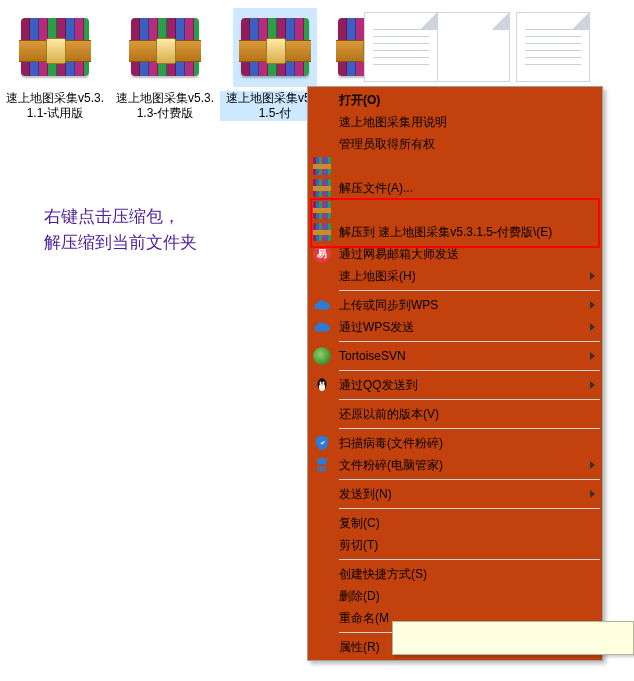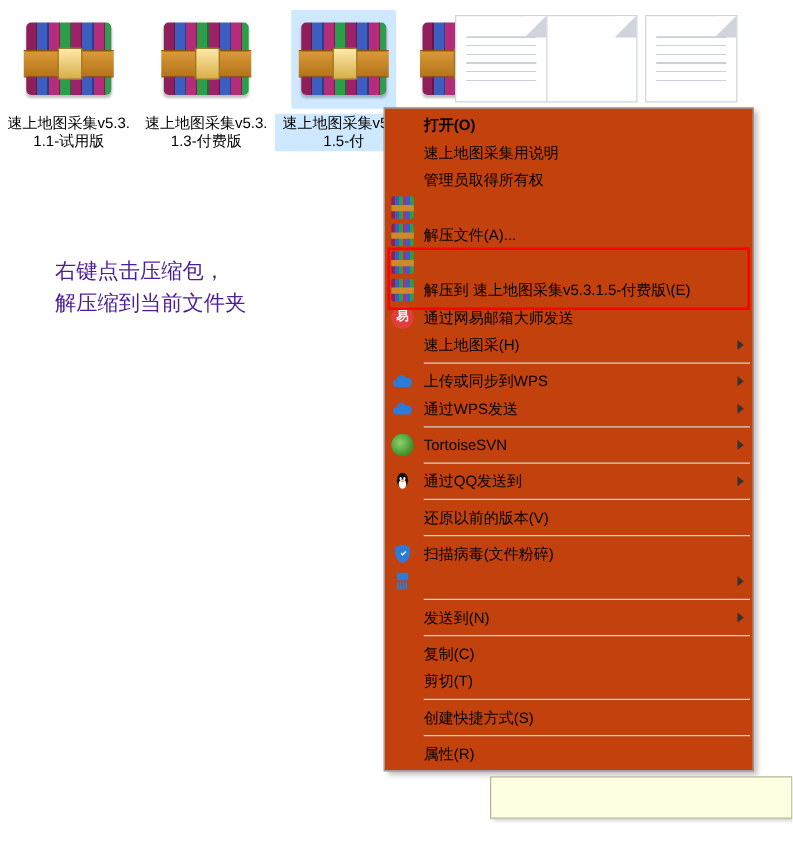--- a/index.html
+++ b/index.html
@@ -173,37 +173,44 @@
           <svg viewBox="0 0 24 24">
             <rect x="6" y="3" width="12" height="8" fill="#2d7bd8"></rect>
             <g stroke="#2d7bd8" stroke-width="2">
               <line x1="7" y1="13" x2="7" y2="21"></line>
               <line x1="10" y1="13" x2="10" y2="21"></line>
               <line x1="13" y1="13" x2="13" y2="21"></line>
               <line x1="16" y1="13" x2="16" y2="21"></line>
             </g>
           </svg>
         </span>
+        <span class="txt">文件粉碎(电脑管家)</span>
         <span class="arrow"></span>
       </div>
       <div class="sep"></div>
       <div class="mi">
         <span class="txt">发送到(N)</span>
         <span class="arrow"></span>
       </div>
       <div class="sep"></div>
       <div class="mi">
         <span class="txt">复制(C)</span>
       </div>
       <div class="mi">
         <span class="txt">剪切(T)</span>
       </div>
       <div class="sep"></div>
       <div class="mi">
         <span class="txt">创建快捷方式(S)</span>
+      </div>
+      <div class="mi">
+        <span class="txt">删除(D)</span>
+      </div>
+      <div class="mi">
+        <span class="txt">重命名(M</span>
       </div>
       <div class="sep"></div>
       <div class="mi">
         <span class="txt">属性(R)</span>
       </div>
       <div class="redbox" style="left: 2px; right: 2px; top: 111px; height: 46px;"></div>
     </div>
 
 <div class="tip"></div>
 

